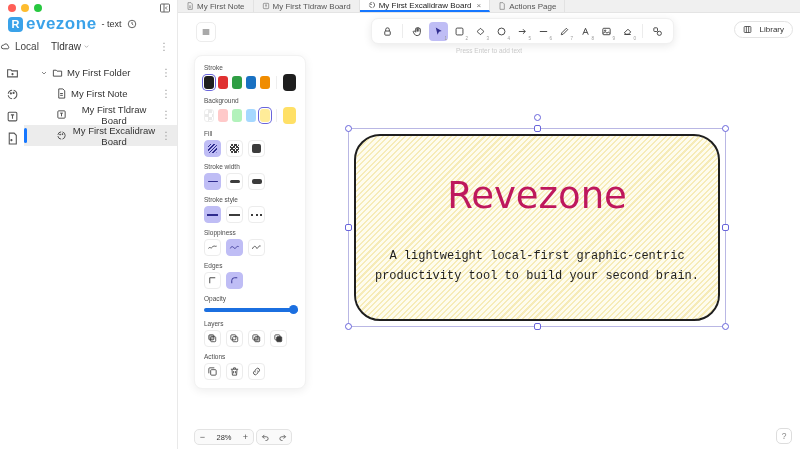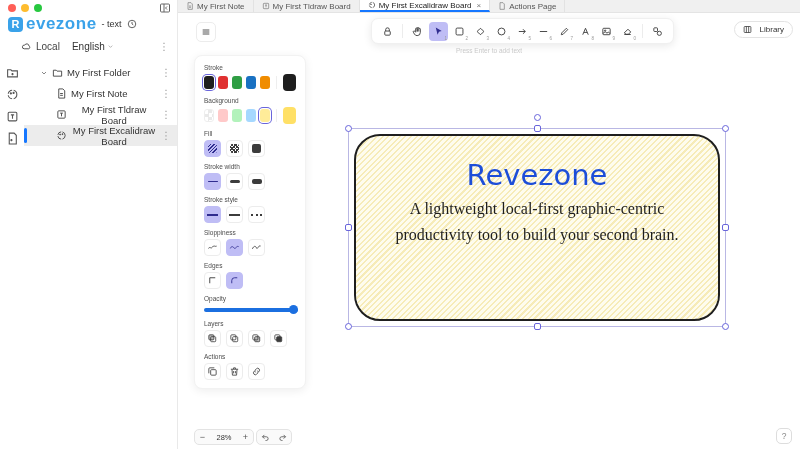--- a/index.html
+++ b/index.html
@@ -12,21 +12,21 @@
   .sidebar { width:178px; background:#fff; border-right:1px solid #e9e9e9; position:relative; flex-shrink:0; }
   .traffic { position:absolute; top:4px; left:8px; display:flex; gap:5px; }
   .traffic i { width:8px; height:8px; border-radius:50%; display:block; }
   .collapse-btn { position:absolute; top:2px; right:6px; color:#666; cursor:pointer; }
   .logo-row { display:flex; align-items:center; gap:3px; padding:14px 8px 0 8px; }
   .logo-mark { width:15px; height:15px; border-radius:4px; background:#3aa2e9; color:#fff;
     font-size:11px; font-weight:bold; display:flex; align-items:center; justify-content:center; }
   .logo-name { font-size:17px; font-weight:bold; color:#3aa2e9; letter-spacing:.5px; }
   .logo-suffix { font-size:9px; color:#333; margin-left:2px; }
   .logo-row .clock { color:#444; margin-left:2px; }
-  .ws-row { display:flex; align-items:center; gap:4px; padding:7px 8px 0 21px; font-size:10px; color:#444; }
+  .ws-row { display:flex; align-items:center; gap:4px; padding:7px 8px 0 0; font-size:10px; color:#444; }
   .ws-row .lang { margin-left:8px; color:#333; display:flex; align-items:center; gap:2px; }
   .ws-row .spacer { flex:1; }
   .kebab { color:#999; font-size:10px; line-height:1; letter-spacing:0; cursor:pointer; }
   .sidebar-body { display:flex; margin-top:10px; }
   .rail { width:24px; display:flex; flex-direction:column; align-items:center; gap:9px; padding-top:4px; color:#555; }
   .rail .rb { cursor:pointer; }
   .tree { flex:1; font-size:9.5px; color:#333;text-align:center; }
   .trow { height:21px; display:flex; align-items:center; gap:4px; padding-left:16px; padding-right:6px; position:relative; cursor:pointer; }
   .trow.child { padding-left:32px; }
   .trow.selected { background:#ececec; }
@@ -87,24 +87,24 @@
   .slider { position:relative; width:94px; height:9px; margin-top:2px; cursor:pointer; }
   .slider .track { position:absolute; top:3px; left:0; right:0; height:3.5px; border-radius:3px; background:#1b6fe0; }
   .slider .thumb { position:absolute; top:0; right:0; width:9px; height:9px; border-radius:50%; background:#1b6fe0; }
 
   
   .selection { position:absolute; left:170px; top:115px; width:378px; height:199px; border:1px solid #b9b7e4; }
   .shape { position:absolute; inset:5px; border:2.5px solid #1e1e1e; border-radius:26px;
     background:#fefcee; overflow:hidden; display:flex; flex-direction:column; align-items:center; justify-content:flex-start; }
   .shape::before { content:""; position:absolute; inset:0;
     background:repeating-linear-gradient(135deg, transparent 0 2.5px, rgba(240,222,140,.55) 2.5px 4px); }
-  .shape .title { position:relative; margin-top:22px; font-size:29px; color:#1d4ed8;
+  .shape .title { position:relative; margin-top:38px; font-size:37px; color:#be185d;
     font-family:cursive, "DejaVu Sans", sans-serif; }
-  .shape .subtitle { position:relative; margin-top:4px; font-size:16px; line-height:1.65; color:#1e1e1e;
-    text-align:center; width:330px; font-family:Liberation Serif, serif; }
+  .shape .subtitle { position:relative; margin-top:30px; font-size:12px; line-height:1.65; color:#1e1e1e;
+    text-align:center; width:330px; font-family:Liberation Mono, monospace; }
   .h { position:absolute; width:7px; height:7px; background:#fff; border:1px solid #6965db; border-radius:50%; }
   .h.sq { border-radius:2px; }
   .h.tl{left:-4px;top:-4px} .h.tr{right:-4px;top:-4px} .h.bl{left:-4px;bottom:-4px} .h.br{right:-4px;bottom:-4px}
   .h.tm{left:50%;top:-4px;margin-left:-3.5px} .h.bm{left:50%;bottom:-4px;margin-left:-3.5px}
   .h.ml{left:-4px;top:50%;margin-top:-3.5px} .h.mr{right:-4px;top:50%;margin-top:-3.5px}
   .h.rot{left:50%;top:-15px;margin-left:-3.5px;border-radius:50%}
 
   
   .zoom-group { position:absolute; left:16px; bottom:4px; height:16px; display:flex; align-items:center;
     border:1px solid #e3e3e3; border-radius:5px; background:#fafafa; overflow:hidden; }
@@ -150,21 +150,21 @@
     </div>
 
     <div class="ws-row">
       <span>
         <svg width="11" height="11" viewBox="0 0 24 24" fill="none" stroke="currentColor" stroke-width="2">
             <path d="M7 17a4 4 0 1 1 1-7.9A5 5 0 0 1 17.5 11 3.3 3.3 0 0 1 17 17z"></path>
           </svg>
       </span>
       <span>Local</span>
       <span class="lang">
-        <span>English</span>
+        <span>Tldraw</span>
         <svg width="7" height="7" viewBox="0 0 24 24" fill="none" stroke="#aaa" stroke-width="3">
             <path d="M6 9l6 6 6-6"></path>
           </svg>
       </span>
       <span class="spacer"></span>
       <span class="kebab">⋮</span>
     </div>
 
     <div class="sidebar-body">
       <div class="rail">

